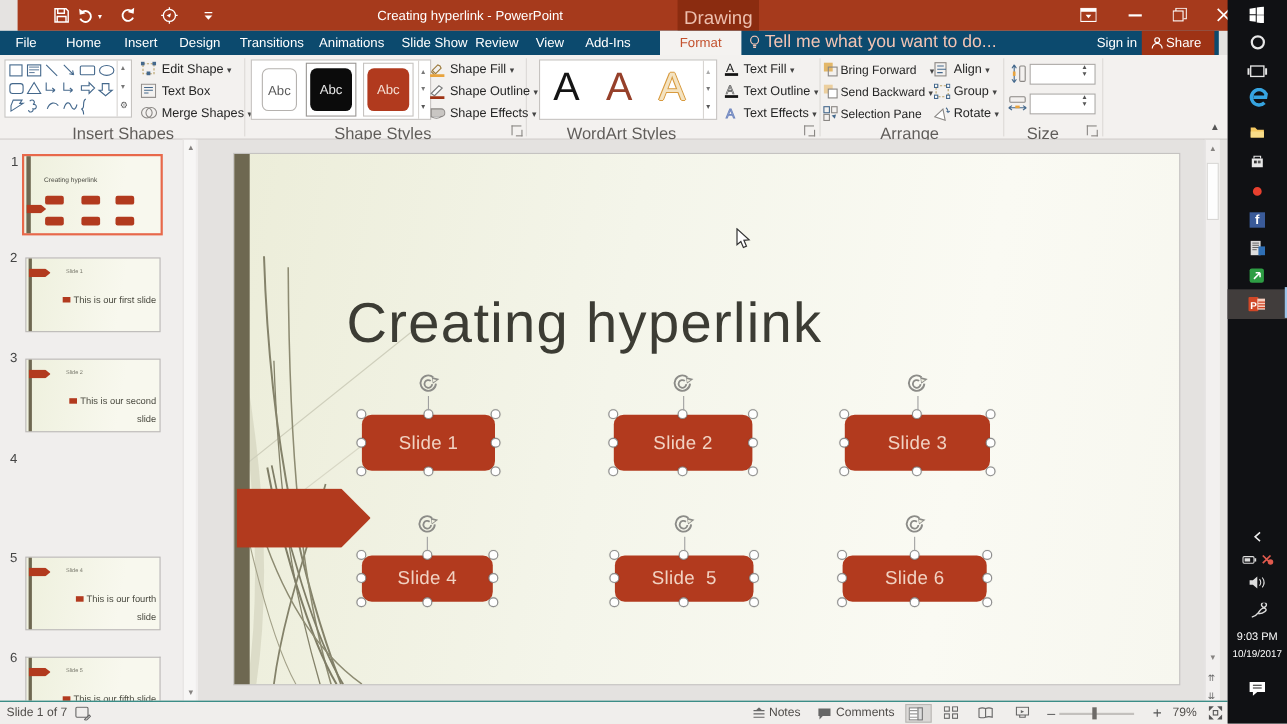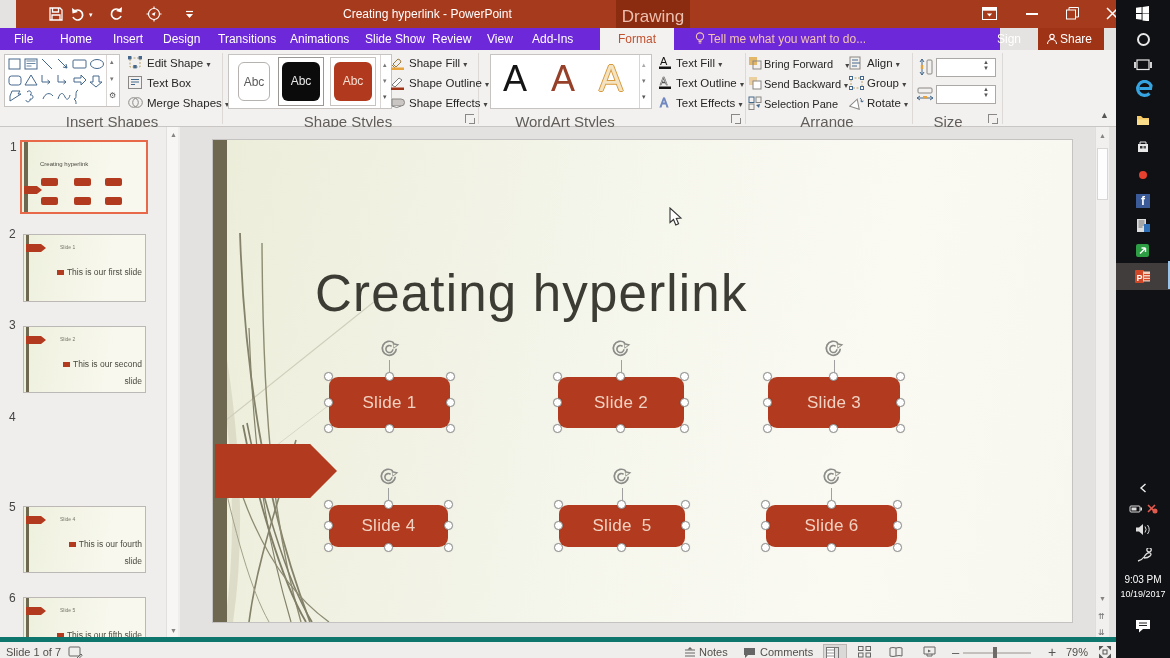--- a/index.html
+++ b/index.html
@@ -7,24 +7,24 @@
 #root { position:relative; width:1170px; height:658px; background:#e5e3e1; }
 .abs { position:absolute; }
 
 
 #titlebar { left:16px; top:0; width:1116px; height:28px; background:#a63a1c; }
 #ctxstrip { left:600px; top:0; width:74px; height:28px; background:#8b2c10; color:#edbfae; font-size:17px; text-align:center; line-height:33px; }
 #wintitle { left:327px; top:0; width:300px; height:28px; color:#fff; font-size:12px; line-height:29px; }
 .qat { color:#fff; font-size:13px; }
 
 
-#tabrow { left:0; top:28px; width:1000px; height:22px; background:#6d28d9; }
+#tabrow { left:0; top:28px; width:1108px; height:22px; background:#0c4a6e; }
 .tab { position:absolute; top:0; height:22px; color:#fff; font-size:12px; line-height:22px; }
 #fmttab { position:absolute; left:600px; top:0; width:74px; height:22px; background:#f4f2f0; color:#c3512e; font-size:12px; text-align:center; line-height:22px; }
-#tellme { position:absolute; left:695px; top:0; height:22px; color:#f3c4b4; font-size:12px; line-height:22px; }
+#tellme { position:absolute; left:681px; top:0; height:22px; color:#f3c4b4; font-size:16px; line-height:22px; }
 
 
 #ribbon { left:0; top:50px; width:1116px; height:77px; background:#f3f1ef; border-bottom:1px solid #c9c6c3; }
 .gsep { position:absolute; top:3px; width:1px; height:71px; background:#dcd9d6; }
 .glabel { position:absolute; top:63px; font-size:15px; color:#605d5a; width:120px; text-align:center; }
 .gallery { position:absolute; top:4px; background:#fff; border:1px solid #c6c3c0; }
 .rbtn { position:absolute; font-size:11.5px; color:#262626; white-space:nowrap; }
 .caret { font-size:8px; color:#444; }
 .launch { position:absolute; top:64px; width:9px; height:9px; border-left:1px solid #8a8784; border-top:1px solid #8a8784; }
 .launch:after { content:""; position:absolute; left:3px; top:3px; width:5px; height:5px; border-right:1.5px solid #8a8784; border-bottom:1.5px solid #8a8784; }
@@ -52,21 +52,21 @@
 .h1{left:-5px;top:-5px} .h2{left:calc(50% - 5px);top:-5px} .h3{right:-5px;top:-5px}
 .h4{left:-5px;top:calc(50% - 5px)} .h5{right:-5px;top:calc(50% - 5px)}
 .h6{left:-5px;bottom:-5px} .h7{left:calc(50% - 5px);bottom:-5px} .h8{right:-5px;bottom:-5px}
 .rotln { position:absolute; left:calc(50% - .5px); top:-17px; width:1px; height:13px; background:#a0a0a0; }
 .roti { position:absolute; left:calc(50% - 10px); top:-38px; }
 #redarrow { position:absolute; left:2px; top:304px; width:122px; height:54px; background:#b23a1e; clip-path:polygon(0 0,78% 0,100% 50%,78% 100%,0 100%); }
 #vscroll { left:1095px; top:127px; width:14px; height:510px; background:#f2f0ef; border-left:1px solid #e0dedc; }
 .sbtn { width:24px; height:17px; }
 
 
-#status { left:0; top:637px; width:1116px; height:21px; background:#f0eeec; border-top:5px solid #0f766e; font-size:11px; color:#514e4b; }
+#status { left:0; top:637px; width:1116px; height:21px; background:#f0eeec; border-top:1px solid #0f766e; font-size:11px; color:#514e4b; }
 
 
 #taskbar { left:1116px; top:0; width:54px; height:658px; background:#101114; }
 .tbi { position:absolute; left:0; width:54px; text-align:center; }
 </style>
 </head>
 <body>
 <div id="root">
   <div id="titlebar" class="abs">
 

